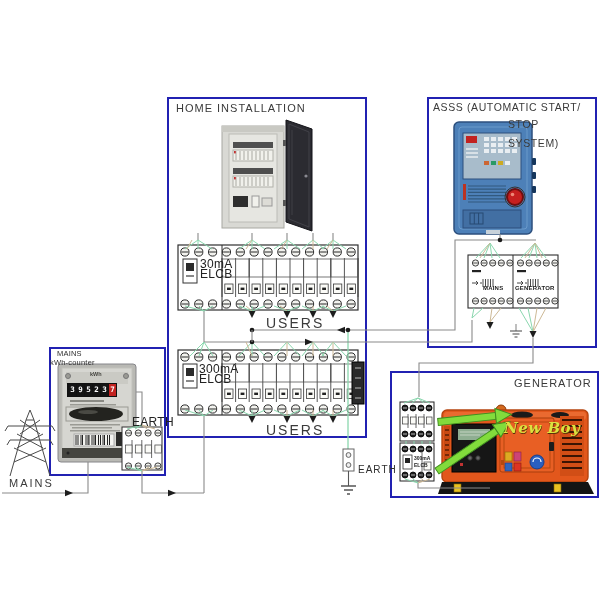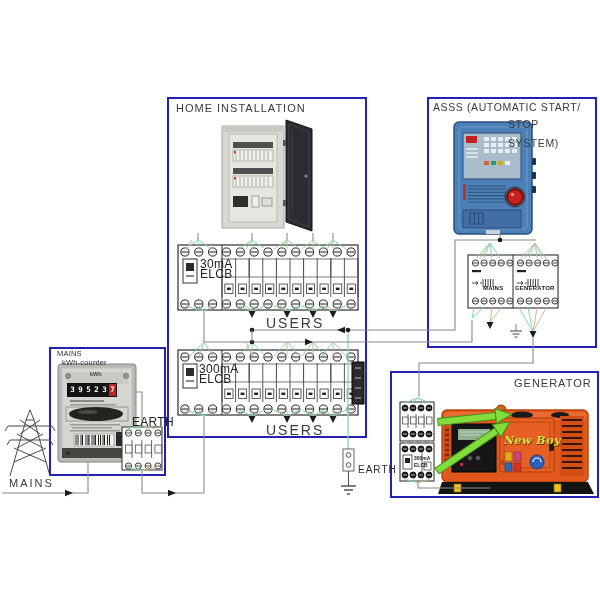--- a/index.html
+++ b/index.html
@@ -13,22 +13,22 @@
   .users{font-size:14px;letter-spacing:2px;color:#3a3a3a;}
   .elcb{font-size:12px;font-weight:normal;color:#222;letter-spacing:.3px;}
   .tiny{font-size:6px;color:#222;font-weight:bold;letter-spacing:.2px;}
   .micro{font-size:5px;color:#222;font-weight:bold;}
   .mtr{font-size:7.5px;color:#2e2e2e;letter-spacing:.2px;}
   .kwh{font-size:5.5px;color:#44443f;font-weight:bold;}
   .digits{position:absolute;display:flex;gap:1px;z-index:4;}
   .digits span{display:inline-block;width:7px;height:12px;background:#141414;color:#fff;
      font-family:"DejaVu Sans Mono",monospace;font-size:7.5px;font-weight:bold;text-align:center;line-height:12px;}
   .digits span.red{background:#c22220;}
-  .newboy{font-family:"DejaVu Serif",serif;font-style:italic;font-weight:bold;font-size:11px;
-     color:#dde23f;text-shadow:.6px .6px 0 #5a3208;letter-spacing:.5px;z-index:4;margin-top:15px;}
+  .newboy{font-family:"DejaVu Serif",serif;font-style:italic;font-weight:bold;font-size:15px;
+     color:#dde23f;text-shadow:.6px .6px 0 #5a3208;letter-spacing:.5px;z-index:4;}
 </style>
 </head>
 <body>
 
 <div class="canvas">
 
   <div class="bluebox" style="left:167px;top:97px;width:200px;height:341px"></div>
   <div class="bluebox" style="left:427px;top:97px;width:170px;height:251px"></div>
   <div class="bluebox" style="left:390px;top:371px;width:209px;height:127px"></div>
   <div class="bluebox" style="left:49px;top:347px;width:117px;height:129px"></div>
@@ -447,21 +447,21 @@
 
   <div class="lbl tiny" style="left:483px;top:285px">MAINS</div>
   <div class="lbl tiny" style="left:515px;top:285px">GENERATOR</div>
 
   <div class="lbl elcb" style="left:132px;top:416px">EARTH</div>
 
   <div class="lbl" style="left:358px;top:464px;font-size:10px;letter-spacing:1px">EARTH</div>
   <div class="lbl title" style="left:9px;top:477px;letter-spacing:2px">MAINS</div>
 
   <div class="lbl mtr" style="left:57px;top:350px">MAINS</div>
-  <div class="lbl mtr" style="left:62px;top:359px">kWh-counter</div>
+  <div class="lbl mtr" style="left:50px;top:359px">kWh-counter</div>
   <div class="lbl kwh" style="left:90px;top:371px">kWh</div>
 
   <div class="digits" style="left:69px;top:384px">
     <span>3</span>
       <span>9</span>
       <span>5</span>
       <span>2</span>
       <span>3</span>
       <span class="red">7</span>
   </div>

